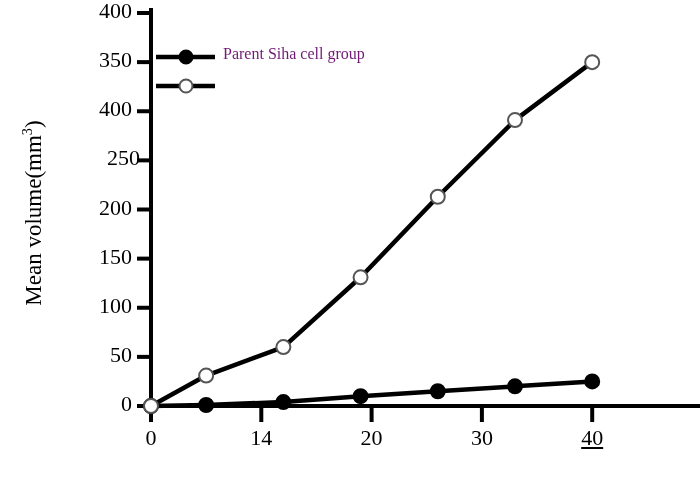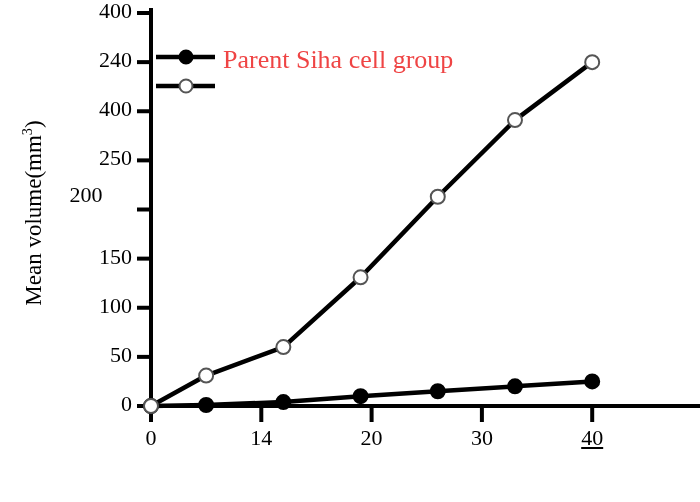--- a/index.html
+++ b/index.html
@@ -16,21 +16,21 @@
   #ylabel{
     left:-116px;top:200px;width:300px;text-align:center;
     transform:rotate(-90deg);transform-origin:center center;
   }
   .tick-label{
     position:absolute;font-size:22px;color:#000;white-space:nowrap;
   }
   .ytick-label{text-align:right;}
   .xtick-label{text-align:center;}
   .legend-text{
-    position:absolute;font-size:26px;color:#ef4444;white-space:nowrap;
+    position:absolute;font-size:16px;color:#701a75;white-space:nowrap;
   }
   sup{font-size:0.62em;vertical-align:super;line-height:0;}
 </style>
 </head>
 <body>
 
 <div id="figure">
 
   <svg id="plot" width="700" height="502" viewBox="0 0 700 502" xmlns="http://www.w3.org/2000/svg">
 
@@ -101,24 +101,24 @@
   
 
   <div class="axis-title" id="ylabel"><span>Mean volume(mm</span><sup>3</sup><span>)</span></div>
 
   
   <div id="tick-label-layer">
       <div class="tick-label ytick-label" style="left: 40px; width: 92px; top: 391px;">0</div>
       <div class="tick-label ytick-label" style="left: 40px; width: 92px; top: 341.875px;">50</div>
       <div class="tick-label ytick-label" style="left: 40px; width: 92px; top: 292.75px;">100</div>
       <div class="tick-label ytick-label" style="left: 40px; width: 92px; top: 243.625px;">150</div>
-      <div class="tick-label ytick-label" style="left: 40px; width: 92px; top: 182px; text-align: center;">200</div>
-      <div class="tick-label ytick-label" style="left: 40px; width: 92px; top: 145.375px;">250</div>
+      <div class="tick-label ytick-label" style="left: 40px; width: 92px; top: 195px;">200</div>
+      <div class="tick-label ytick-label" style="left: 48px; width: 92px; top: 145.375px;">250</div>
       <div class="tick-label ytick-label" style="left: 40px; width: 92px; top: 96.25px;">400</div>
-      <div class="tick-label ytick-label" style="left: 40px; width: 92px; top: 47.125px;">240</div>
+      <div class="tick-label ytick-label" style="left: 40px; width: 92px; top: 47.125px;">350</div>
       <div class="tick-label ytick-label" style="left: 40px; width: 92px; top: -2px;">400</div>
       <div class="tick-label xtick-label" style="left: 111px; width: 80px; top: 425px;">0</div>
       <div class="tick-label xtick-label" style="left: 221.3px; width: 80px; top: 425px;">14</div>
       <div class="tick-label xtick-label" style="left: 331.6px; width: 80px; top: 425px;">20</div>
       <div class="tick-label xtick-label" style="left: 441.9px; width: 80px; top: 425px;">30</div>
       <div class="tick-label xtick-label" style="left: 552.2px; width: 80px; top: 425px; text-decoration: underline;">40</div>
     </div>
 
 </div>
 

